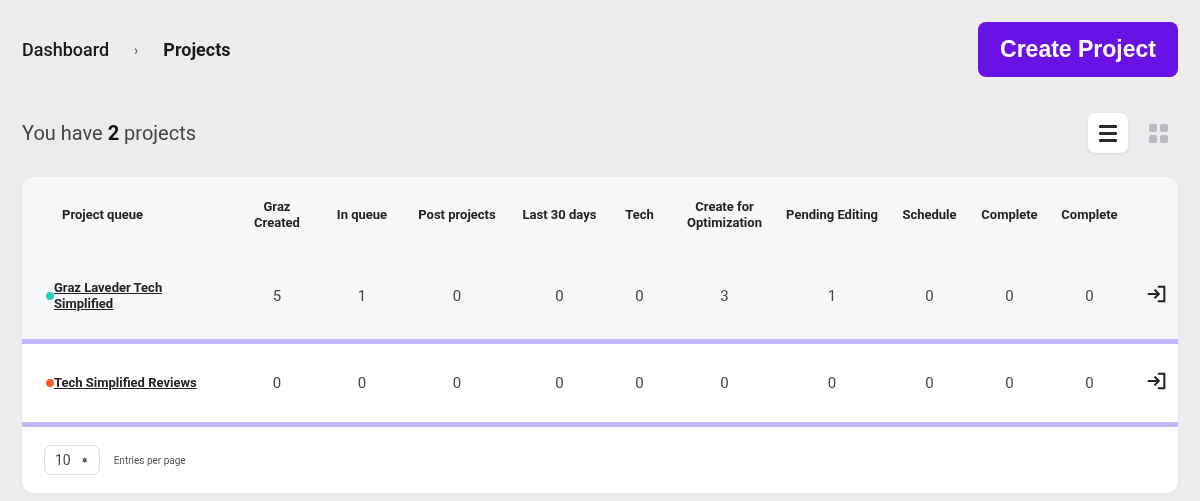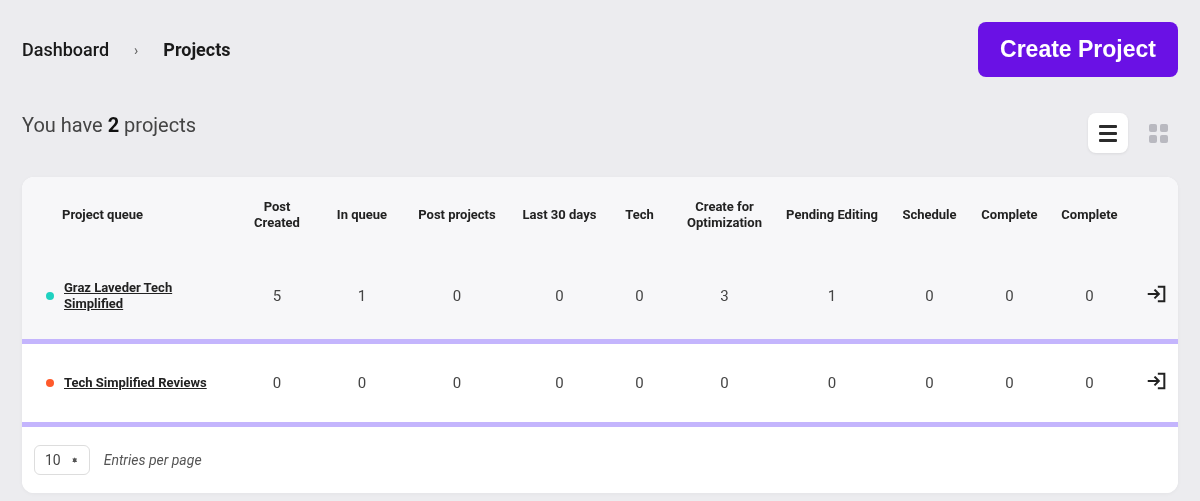--- a/index.html
+++ b/index.html
@@ -33,20 +33,21 @@
     border: none;
     border-radius: 8px;
     padding: 14px 22px;
     font-size: 23px;
     font-weight: 700;
     cursor: pointer;
   }
   .subheader {
     display: flex;
     justify-content: space-between;
+    align-items: center;
     margin-bottom: 24px;
   }
   .subheader-text {
     font-size: 20px;
     color: #444;
   }
   .subheader-text .count { font-weight: 700; color: #111; }
   .view-toggle { display: flex; gap: 10px; }
   .view-btn {
     width: 40px; height: 40px;
@@ -95,56 +96,55 @@
   }
   table.projects tbody tr:first-child td { background: #f7f7f9; border-top: none; }
   table.projects tbody td.name-cell {
     text-align: left;
     padding-left: 24px;
     width: 200px;
   }
   .proj-name {
     display: flex;
     align-items: center;
-    gap: 10px;
   }
   .dot {
     width: 8px; height: 8px; border-radius: 50%; flex-shrink: 0;
   }
   .proj-link {
     text-decoration: underline;
     font-weight: 700;
     color: #222;
     font-size: 13px;
     line-height: 1.3;
     cursor: pointer;
     max-width: 160px;
   }
   .enter-icon { display:inline-flex; cursor:pointer; color:#222; }
   .footer-row td {
-    padding: 18px 12px !important;
+    padding: 18px 22px !important;
     text-align: center;
     background: #fff !important;
     border-top: 1px solid #f0f0f2;
   }
   .pagesize {
     display: flex; align-items: center; gap: 14px;
   }
   .pagesize-select {
     border: 1px solid #ddd;
     border-radius: 6px;
     padding: 6px 10px;
     display: flex; align-items: center; gap: 10px;
     font-size: 14px;
     background: #fff;
     cursor: pointer;
   }
   .sort-icon { display:flex; flex-direction:column; line-height:0; gap:1px; }
   .sort-icon span { font-size:8px; color:#555; }
-  .pagesize-label { font-size: 14px; color: #555; font-style: italic; }
+  .pagesize-label { font-size: 10px; color: #555; }
   .action-col { width: 50px; }
 </style>
 </head>
 <body>
 
 <div class="page">
   <div class="topbar">
     <div class="breadcrumb">
       <span>Dashboard</span>
       <span class="sep">›</span>
@@ -188,21 +188,21 @@
         <col style="width:105px">
         <col style="width:110px">
         <col style="width:85px">
         <col style="width:75px">
         <col style="width:85px">
         <col style="width:50px">
       </colgroup>
       <thead>
         <tr>
           <th class="name-col">Project queue</th>
-          <th>Post Created</th>
+          <th>Graz Created</th>
           <th>In queue</th>
           <th>Post projects</th>
           <th>Last 30 days</th>
           <th>Tech</th>
           <th>Create for Optimization</th>
           <th>Pending Editing</th>
           <th>Schedule</th>
           <th>Complete</th>
           <th>Complete</th>
           <th class="action-col"></th>

